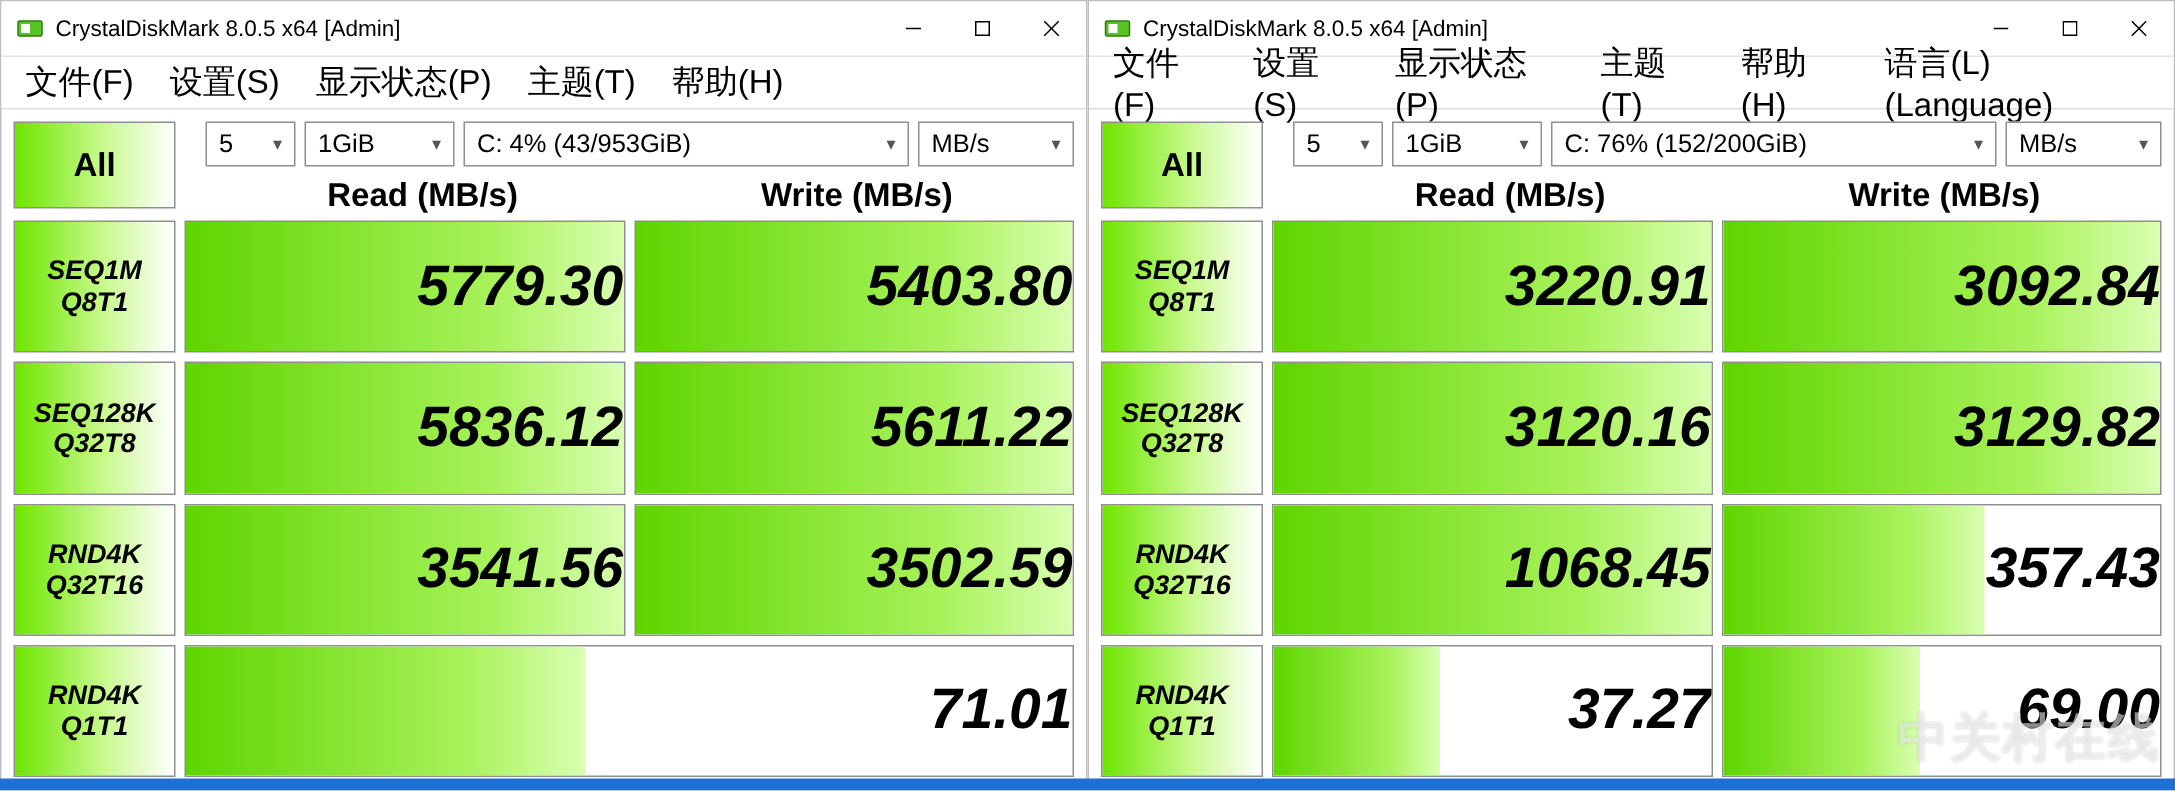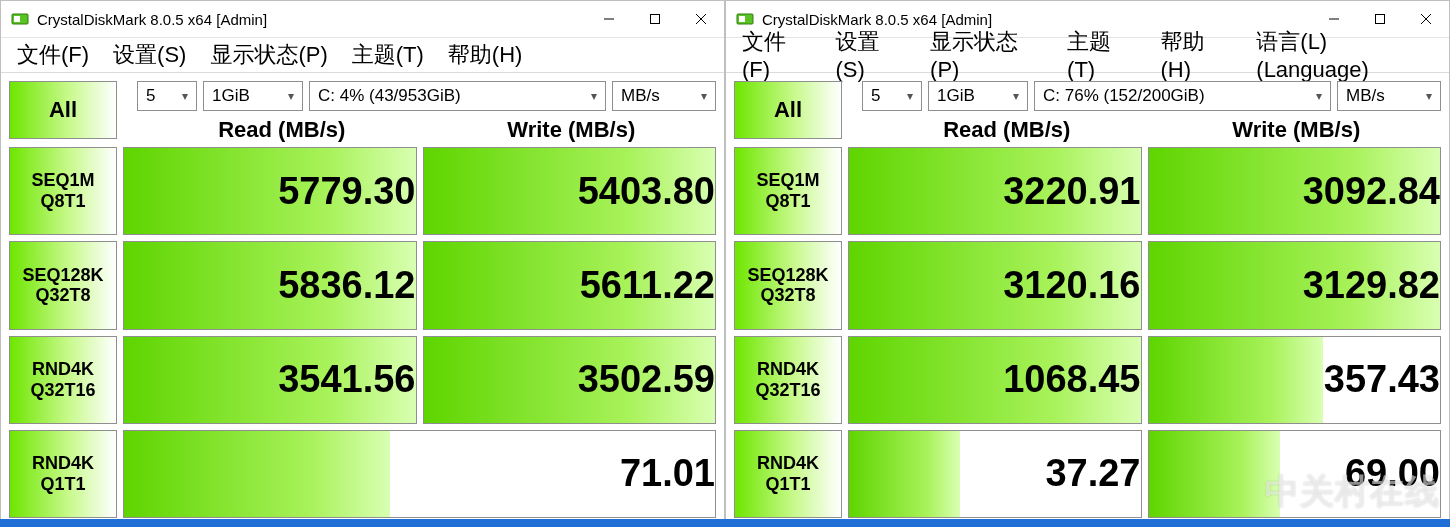--- a/index.html
+++ b/index.html
@@ -139,20 +139,21 @@
     display: flex;
     flex-direction: column;
     padding: 6px 8px 8px 8px;
     gap: 6px;
     flex: 1 1 auto;
   }
   .row {
     display: flex;
     gap: 6px;
     flex: 1 1 0;
+    font-style: italic;
   }
   .testbtn {
     width: 106px;
     border: 1px solid #8f8f8f;
     background: linear-gradient(to right, #6ee600 0%, #c7f98a 55%, #ffffff 100%);
     display: flex;
     flex-direction: column;
     align-items: center;
     justify-content: center;
     font-weight: 700;

